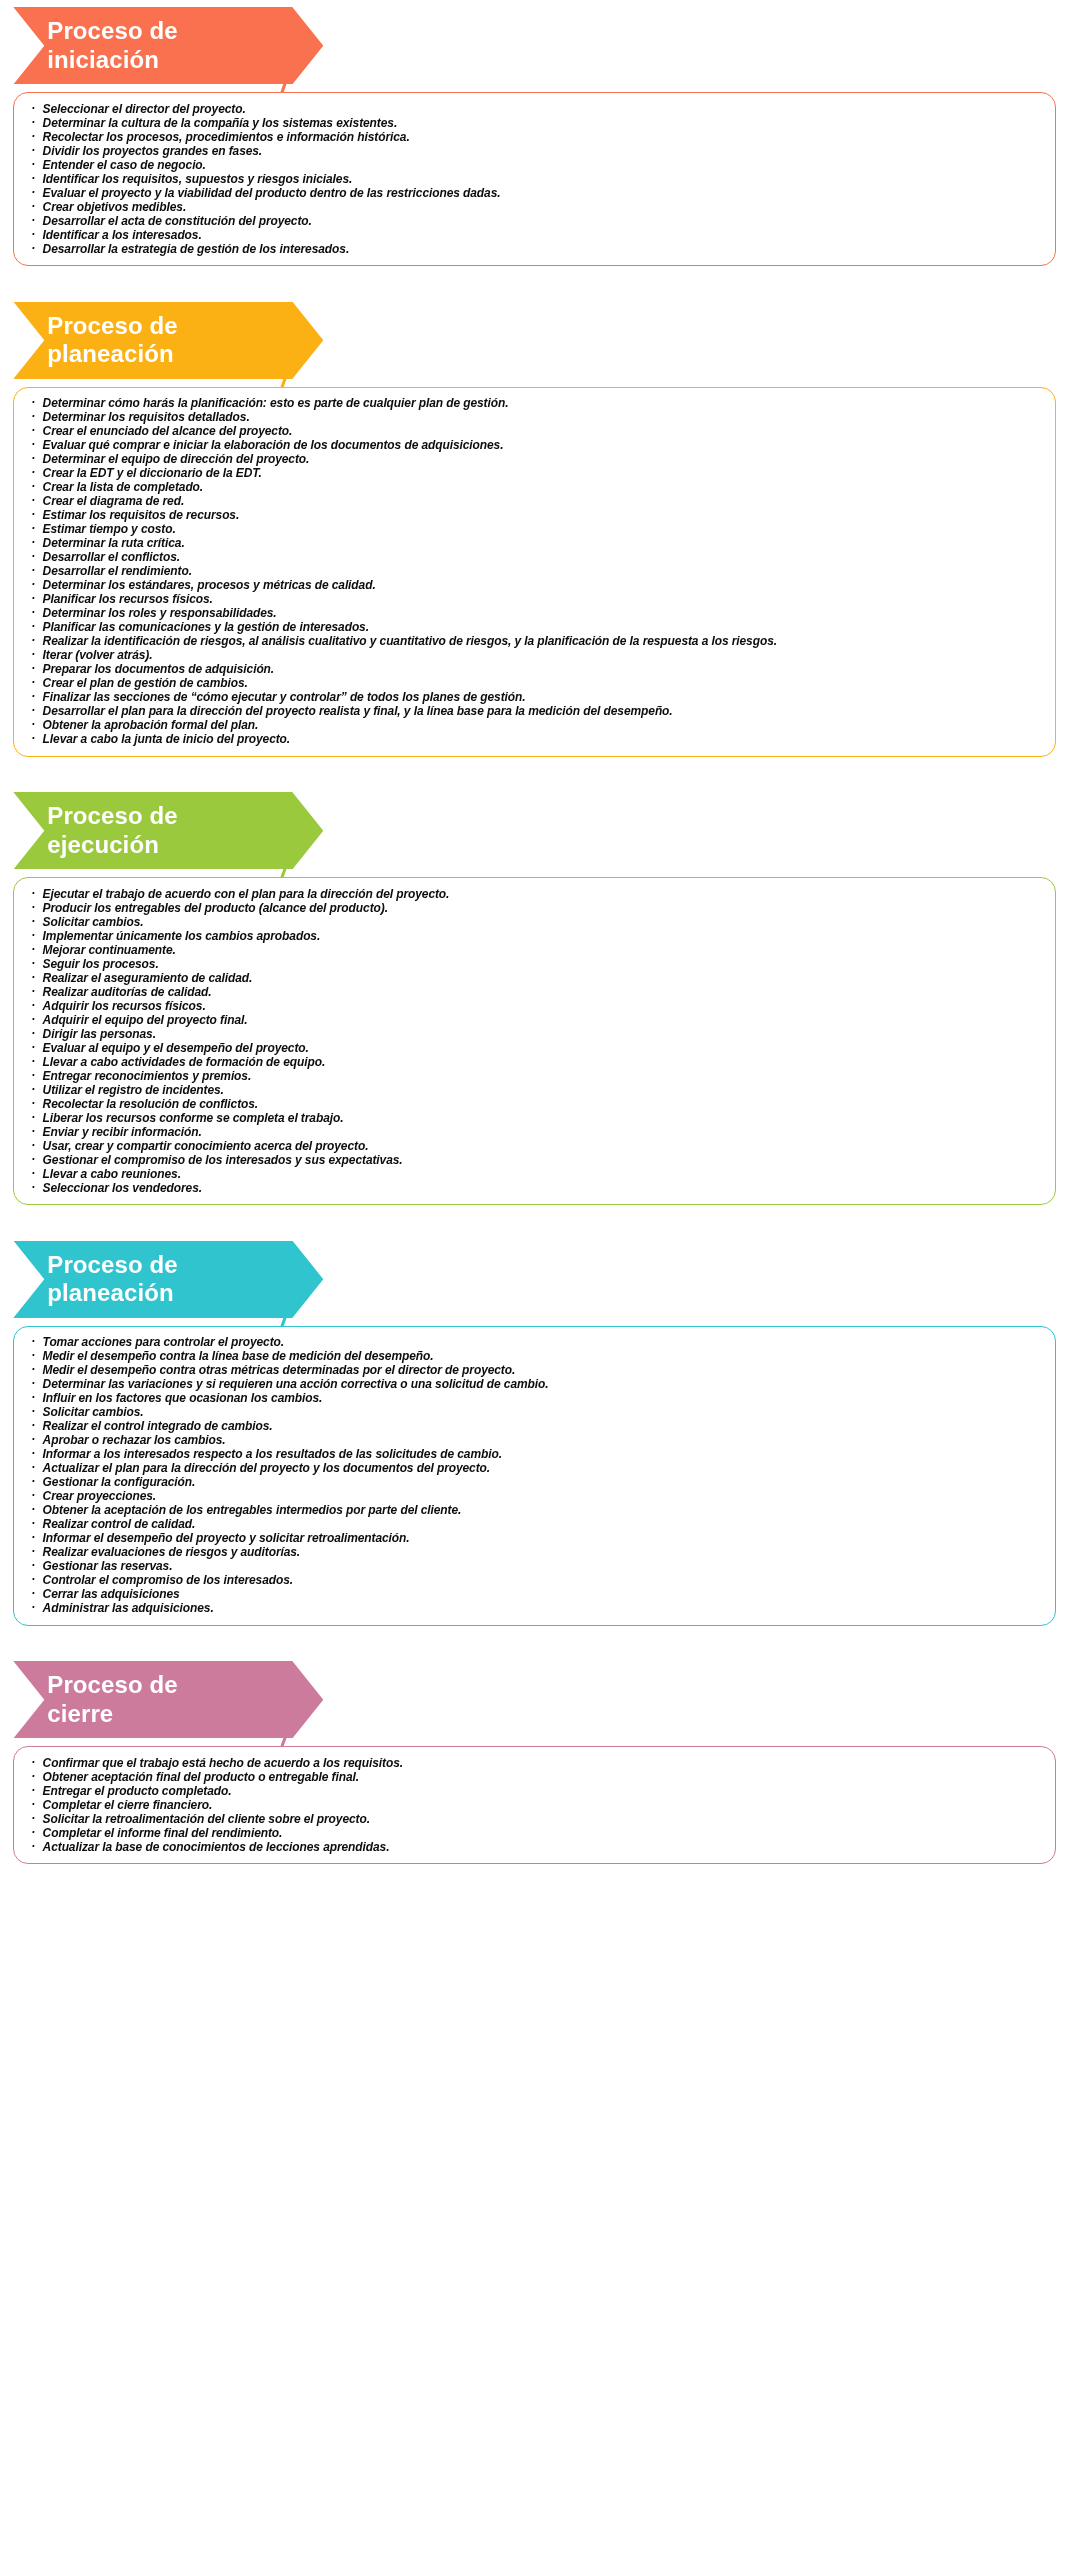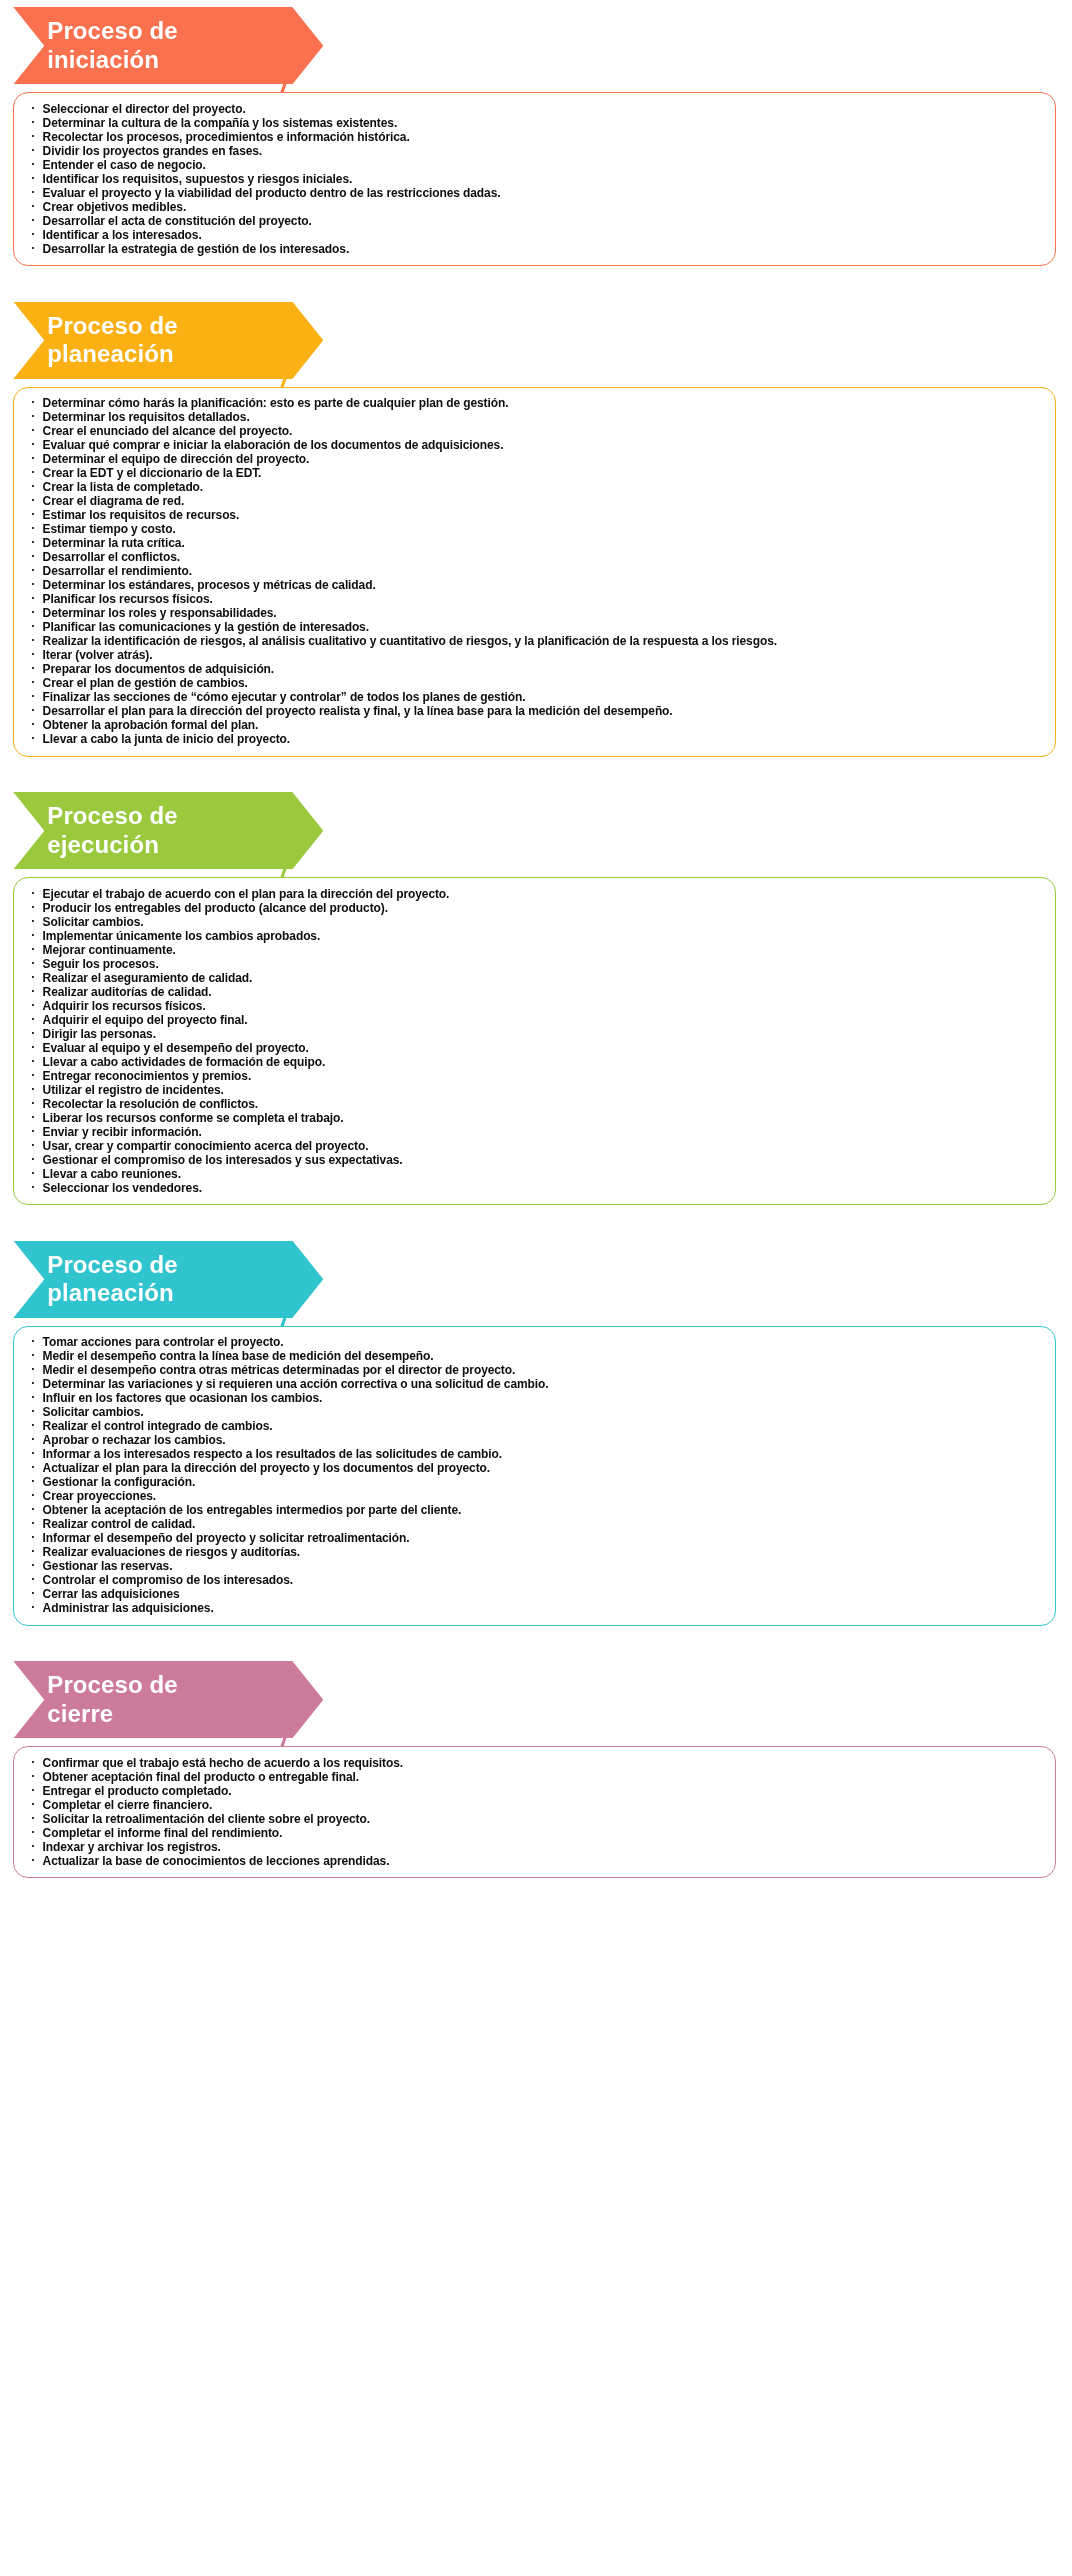--- a/index.html
+++ b/index.html
@@ -58,20 +58,21 @@
   
   .listbox {
     position: relative;
     margin: 7.6px 0 0 13.3px;
     width: 1043px;
     box-sizing: border-box;
     border: 1.9px solid #cccccc;
     border-radius: 15px;
     padding: 8.5px 13.3px 9.5px 15px;
     background: #ffffff;
+    font-style: italic;
   }
   ul.items {
     list-style: none;
     margin: 0;
     padding: 0;
   }
   ul.items li {
     position: relative;
     padding-left: 13.3px;
     font-size: 12px;
@@ -239,19 +240,18 @@
         <div class="connector" style="background: rgb(204, 123, 156);"></div>
       </div>
       <div class="listbox" style="border-color: rgb(204, 123, 156);">
         <ul class="items">
           <li>Confirmar que el trabajo está hecho de acuerdo a los requisitos.</li>
           <li>Obtener aceptación final del producto o entregable final.</li>
           <li>Entregar el producto completado.</li>
           <li>Completar el cierre financiero.</li>
           <li>Solicitar la retroalimentación del cliente sobre el proyecto.</li>
           <li>Completar el informe final del rendimiento.</li>
-          <li>Indexar y archivar los registros.</li>
           <li>Actualizar la base de conocimientos de lecciones aprendidas.</li>
         </ul>
       </div>
     </div>
   </div>
 
 
 </body></html>

